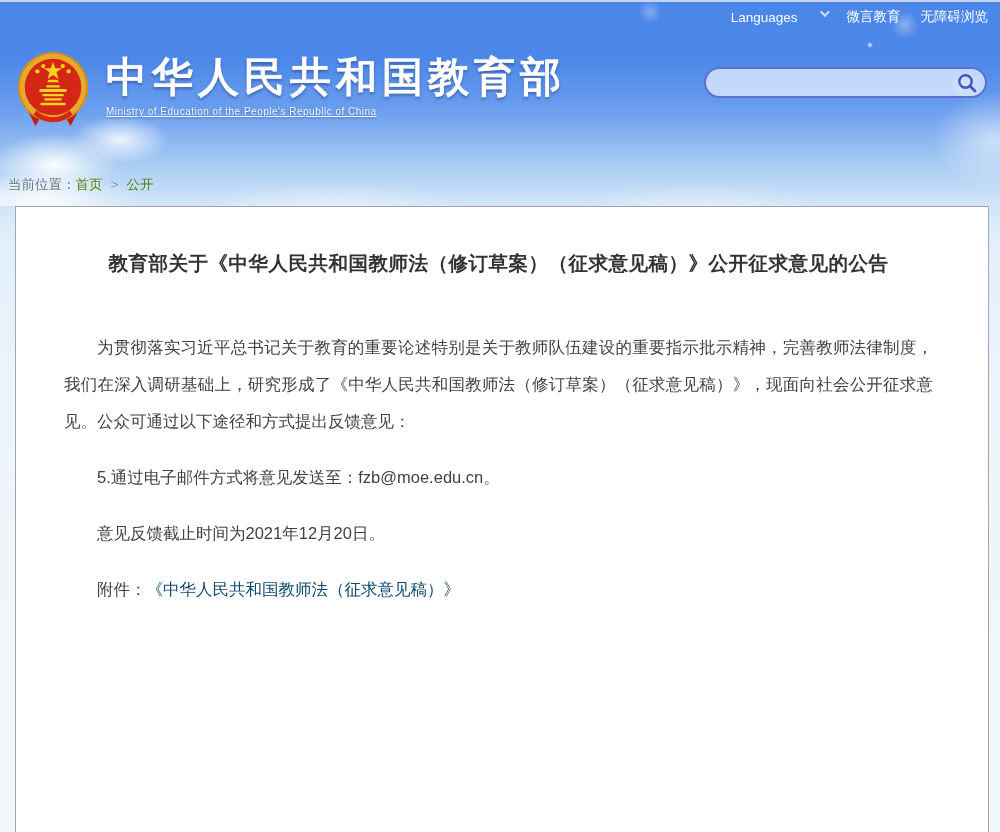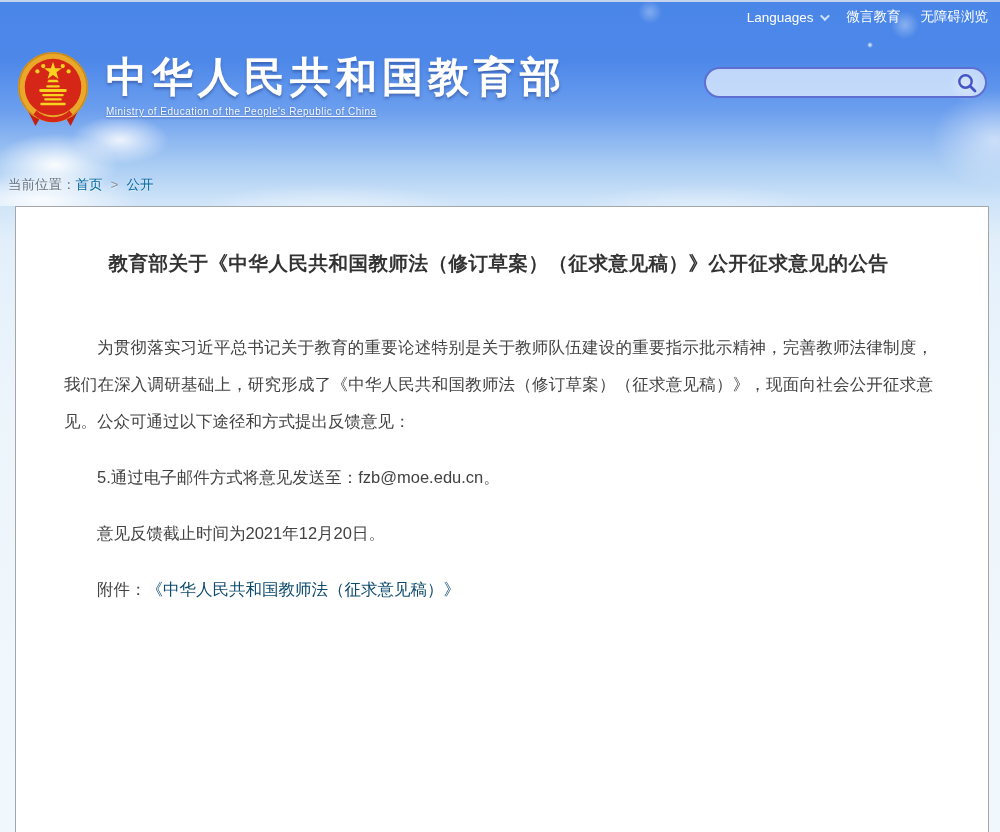--- a/index.html
+++ b/index.html
@@ -29,21 +29,21 @@
       radial-gradient(ellipse 90px 70px at 995px 140px, rgba(255,255,255,.55), rgba(255,255,255,0) 70%),
       radial-gradient(circle 3px at 870px 45px,  rgba(255,255,255,.9), rgba(255,255,255,0)),
       radial-gradient(circle 14px at 905px 25px, rgba(255,255,255,.35), rgba(255,255,255,0)),
       radial-gradient(circle 16px at 965px 85px, rgba(255,255,255,.45), rgba(255,255,255,0)),
       radial-gradient(circle 12px at 650px 12px, rgba(255,255,255,.3),  rgba(255,255,255,0));
   }
   .topbar {
     position: absolute; top: 8px; right: 12px; display: flex; align-items: center;
     gap: 20px; color: #fff; font-size: 13.5px; z-index: 4;
   }
-  .topbar a { color: #fff; text-decoration: none; cursor: pointer; display: inline-flex; align-items: center; gap: 6px; }
+  .topbar a { color: #fff; text-decoration: none; cursor: pointer; display: inline-flex; gap: 22px; }
   .chev {
     width: 7px; height: 7px; border-right: 2px solid #cfe0ff; border-bottom: 2px solid #cfe0ff;
     transform: rotate(45deg) translateY(-2px); display: inline-block;
   }
   .brand { position: absolute; left: 14px; top: 50px; display: flex; z-index: 3; justify-content: space-between; }
   .emblem { width: 78px; height: 80px; flex: 0 0 78px; }
   .brand-text { margin-left: 14px; padding-top: 4px; }
   .site-title {
     color: #fff; font-size: 41px; font-weight: bold; letter-spacing: 5px; line-height: 46px;
     text-shadow: 0 2px 3px rgba(20,40,110,.45), 0 0 1px rgba(255,255,255,.6);
@@ -61,21 +61,21 @@
   .search input {
     flex: 1; border: none; outline: none; background: transparent;
     padding: 0 6px 0 14px; font-size: 14px; color: #223;
   }
   .search .mag { width: 24px; height: 24px; margin-right: 6px; cursor: pointer; }
   
   .breadcrumb {
     position: absolute; top: 176px; left: 8px; z-index: 4;
     font-size: 13.5px; color: #68727c; text-shadow: 0 1px 1px rgba(255,255,255,.6);
   }
-  .breadcrumb a { color: #0369a1; text-decoration: none; cursor: pointer; }
+  .breadcrumb a { color: #4d7c0f; text-decoration: none; cursor: pointer; }
   .breadcrumb .sep { margin: 0 8px; color: #8a949e; }
   
   .content-box {
     position: absolute; top: 206px; left: 15px; width: 974px; min-height: 680px;
     background: #fff; border: 1px solid #a6a6a6; z-index: 2;
   }
   .article { padding: 42px 55px 30px 48px; color: #424242; }
   .article-title {
     text-align: center; font-size: 19.5px; font-weight: bold; color: #333;
     line-height: 28px; margin-bottom: 52px; letter-spacing: .5px;

